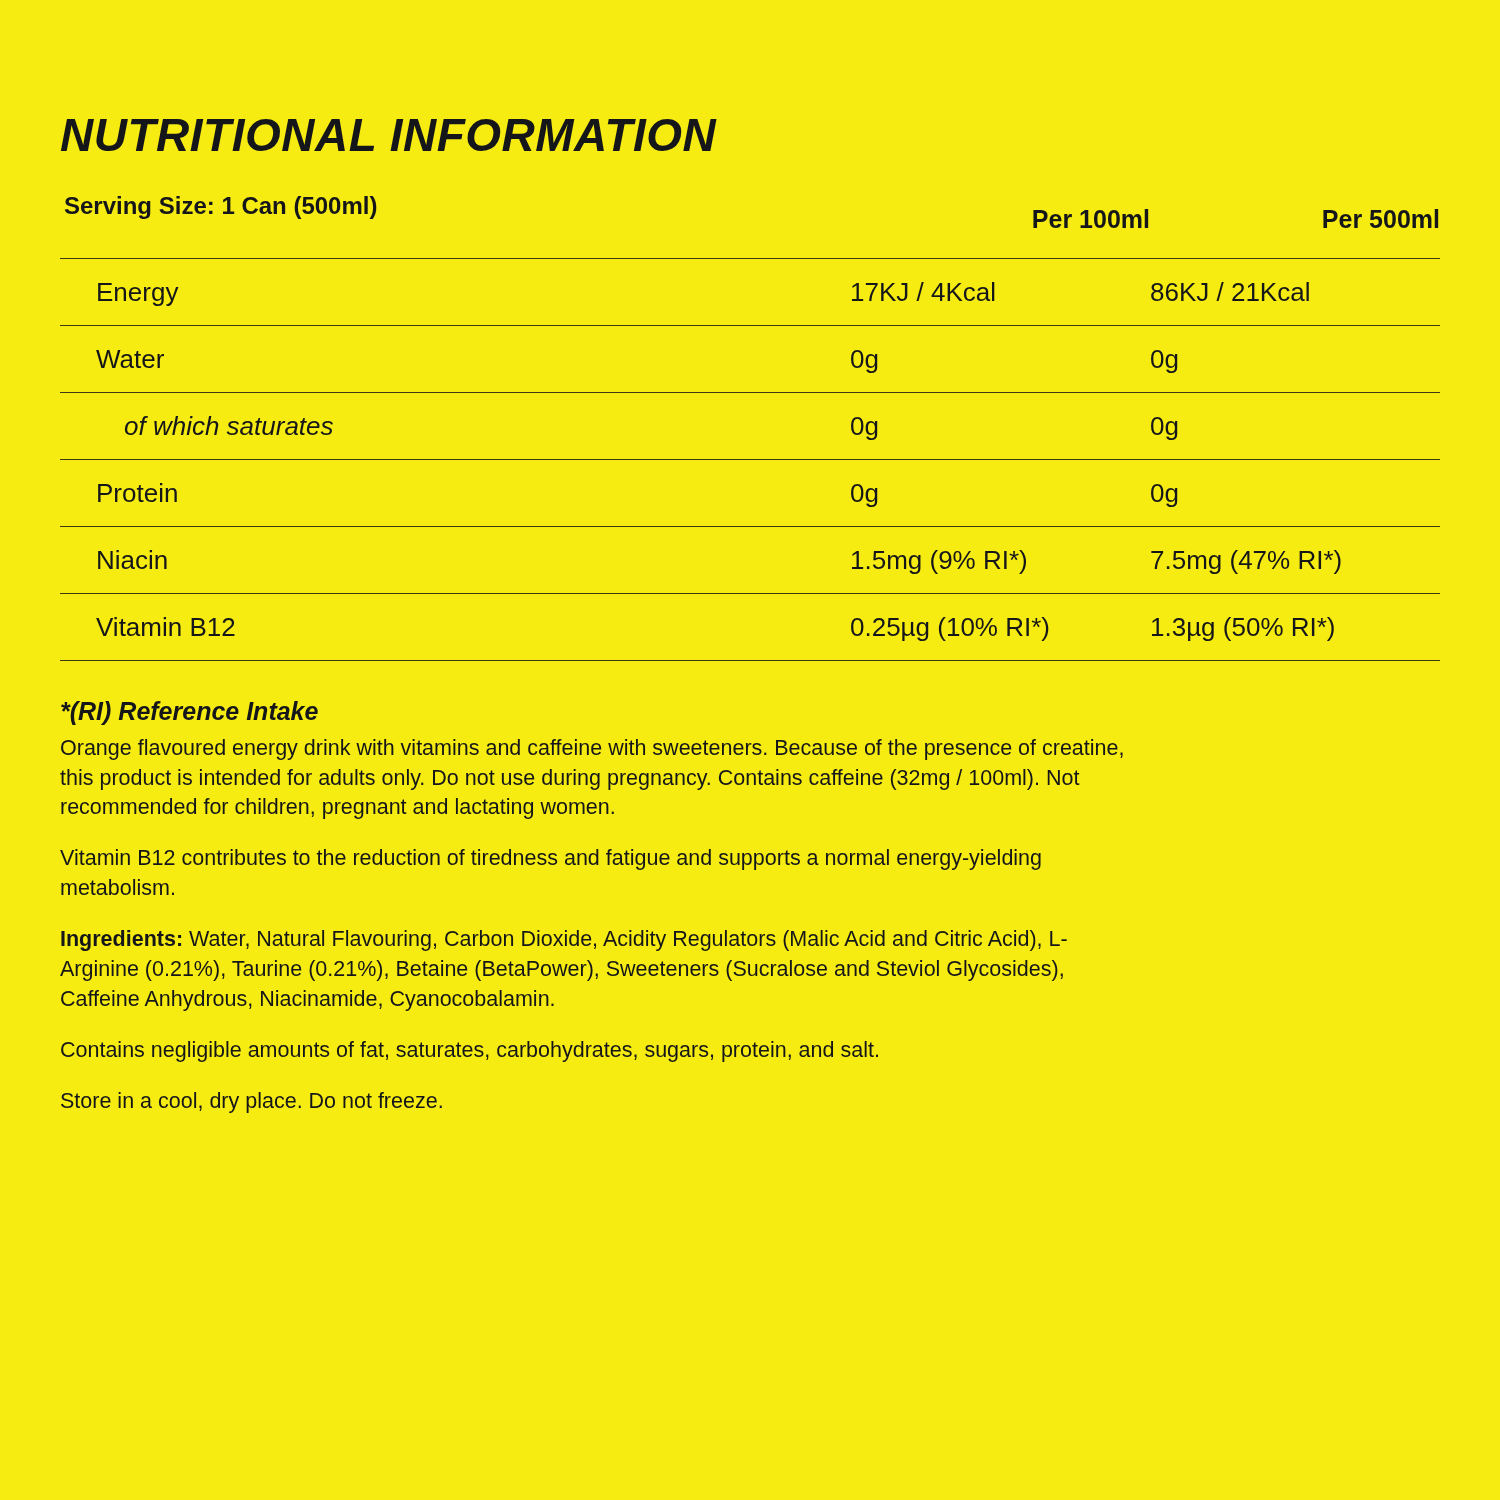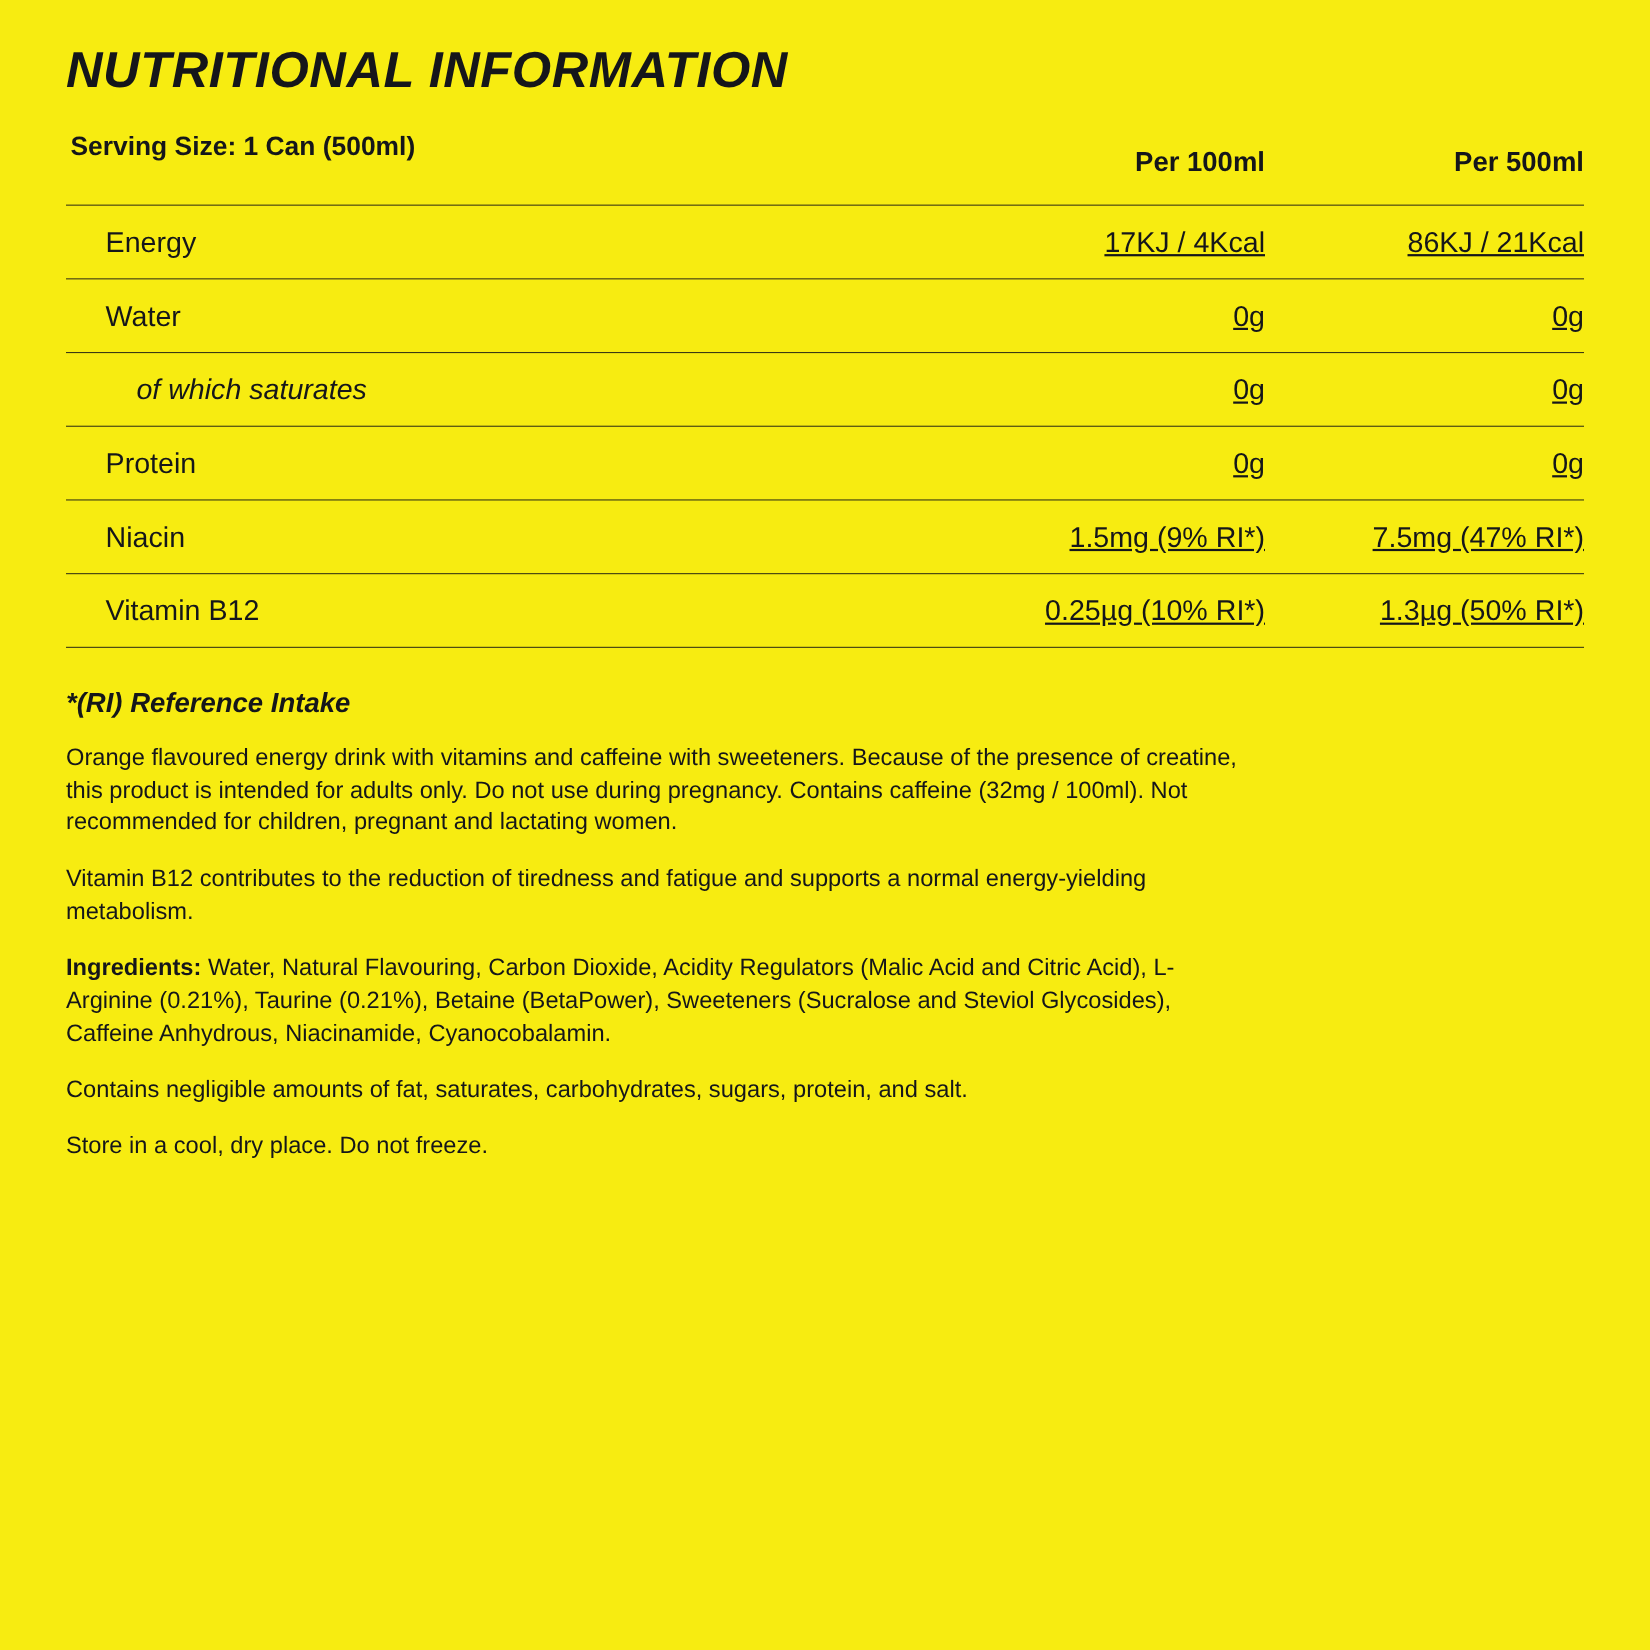--- a/index.html
+++ b/index.html
@@ -12,21 +12,21 @@
     background: #F7EC11;
     font-family: "Liberation Sans", sans-serif;
     color: #15161A;
     overflow: hidden;
   }
   .page {
     position: relative;
     width: 1186px;
     height: 1500px;
     box-sizing: border-box;
-    padding: 40px 60px 0 60px;
+    padding: 112px 60px 0 60px;
   }
   h1.title {
     margin: 0;
     font-size: 46px;
     font-weight: 700;
     font-style: italic;
     letter-spacing: 0.5px;
     line-height: 1;
     color: #15161A;
   }
@@ -68,36 +68,34 @@
   }
   .row td.label {
     text-align: left;
     padding-left: 36px;
   }
   .row.sub td.label {
     padding-left: 64px;
     font-style: italic;
   }
   .row td.val {
-    text-align: right;
-    text-decoration: underline;
   }
   .last-line {
     width: 1380px;
     border-top: 1.5px solid #3b3a13;
     margin-top: 0;
   }
   .ri-note {
     margin-top: 36px;
     font-size: 25px;
     font-weight: 700;
     font-style: italic;
   }
   .para {
-    margin-top: 20px;
+    margin-top: 8px;
     font-size: 21.5px;
     line-height: 1.38;
     max-width: 1370px;
   }
   .para b { font-weight: 700; }
 </style>
 </head>
 <body>
 
 <div class="page">

